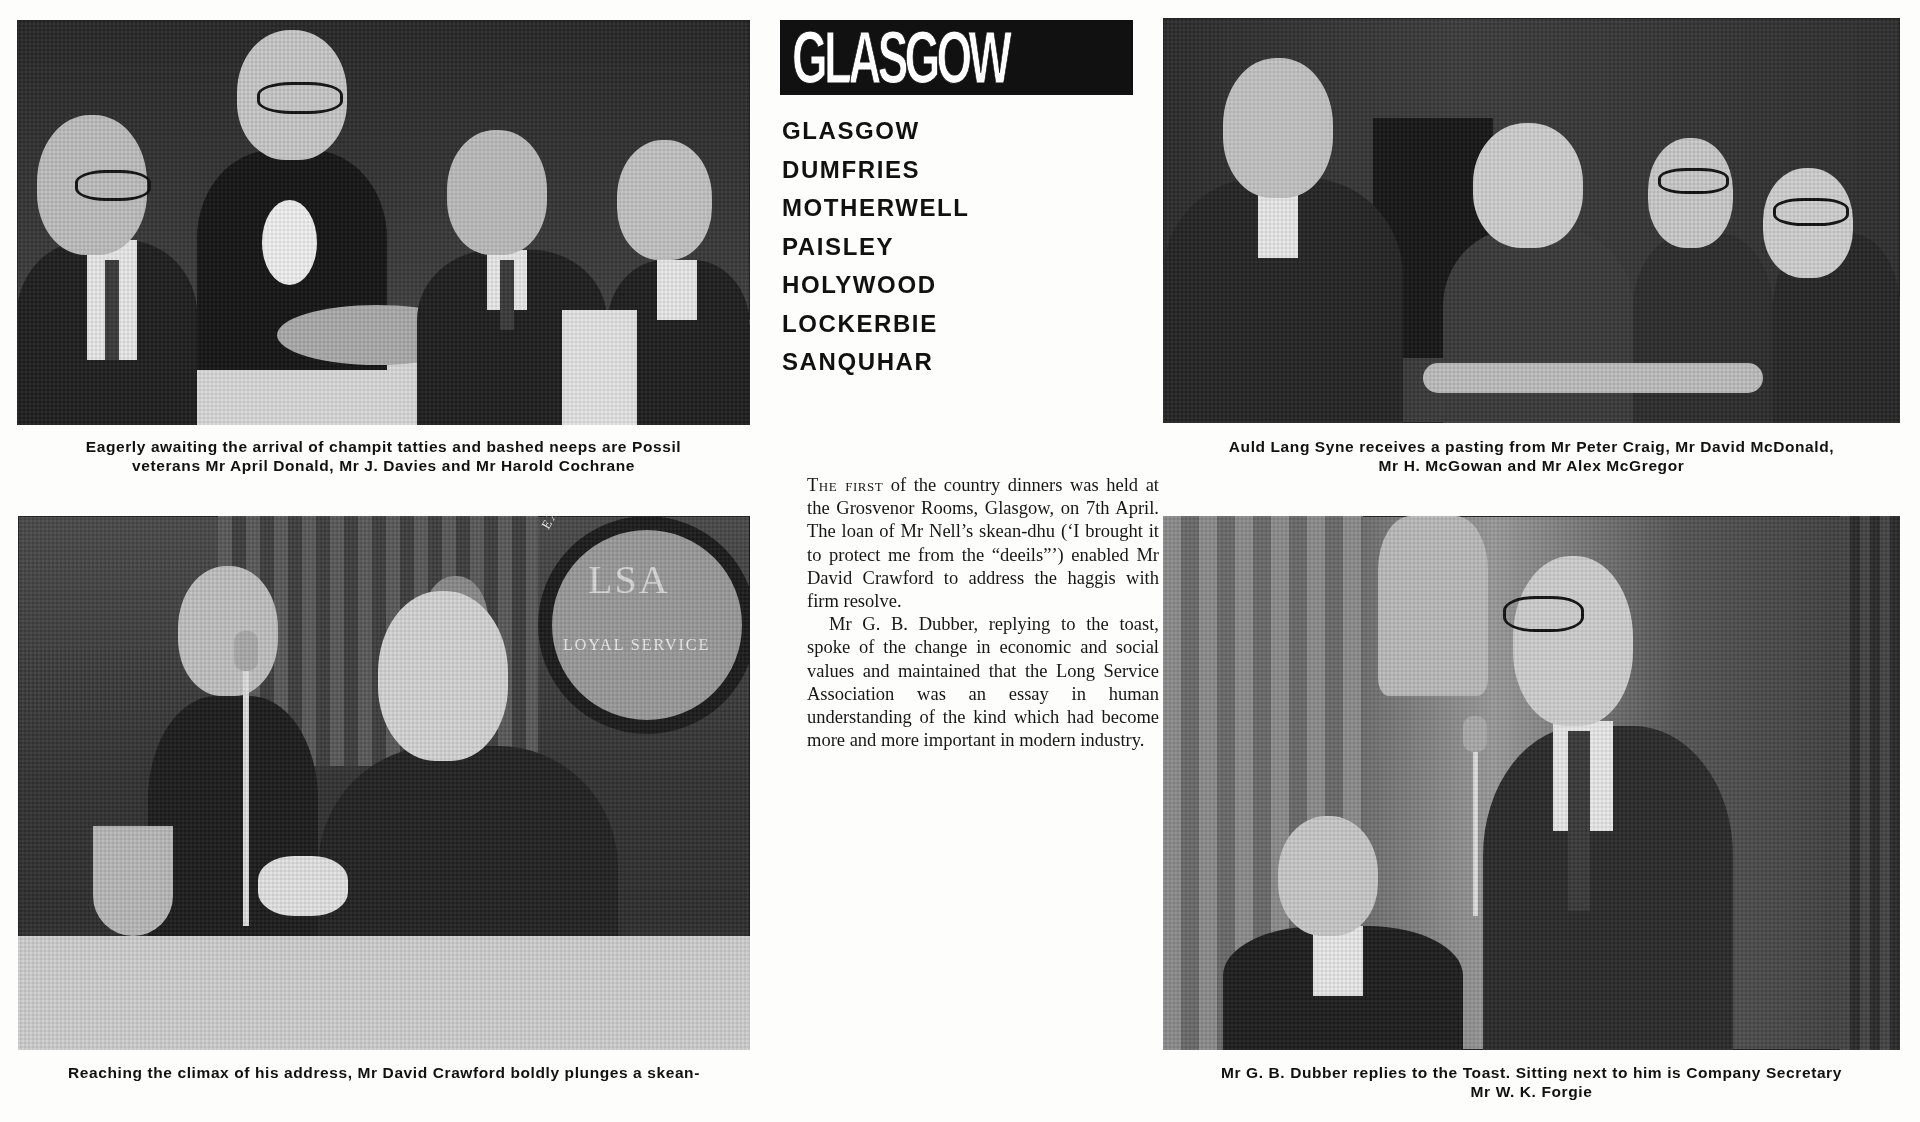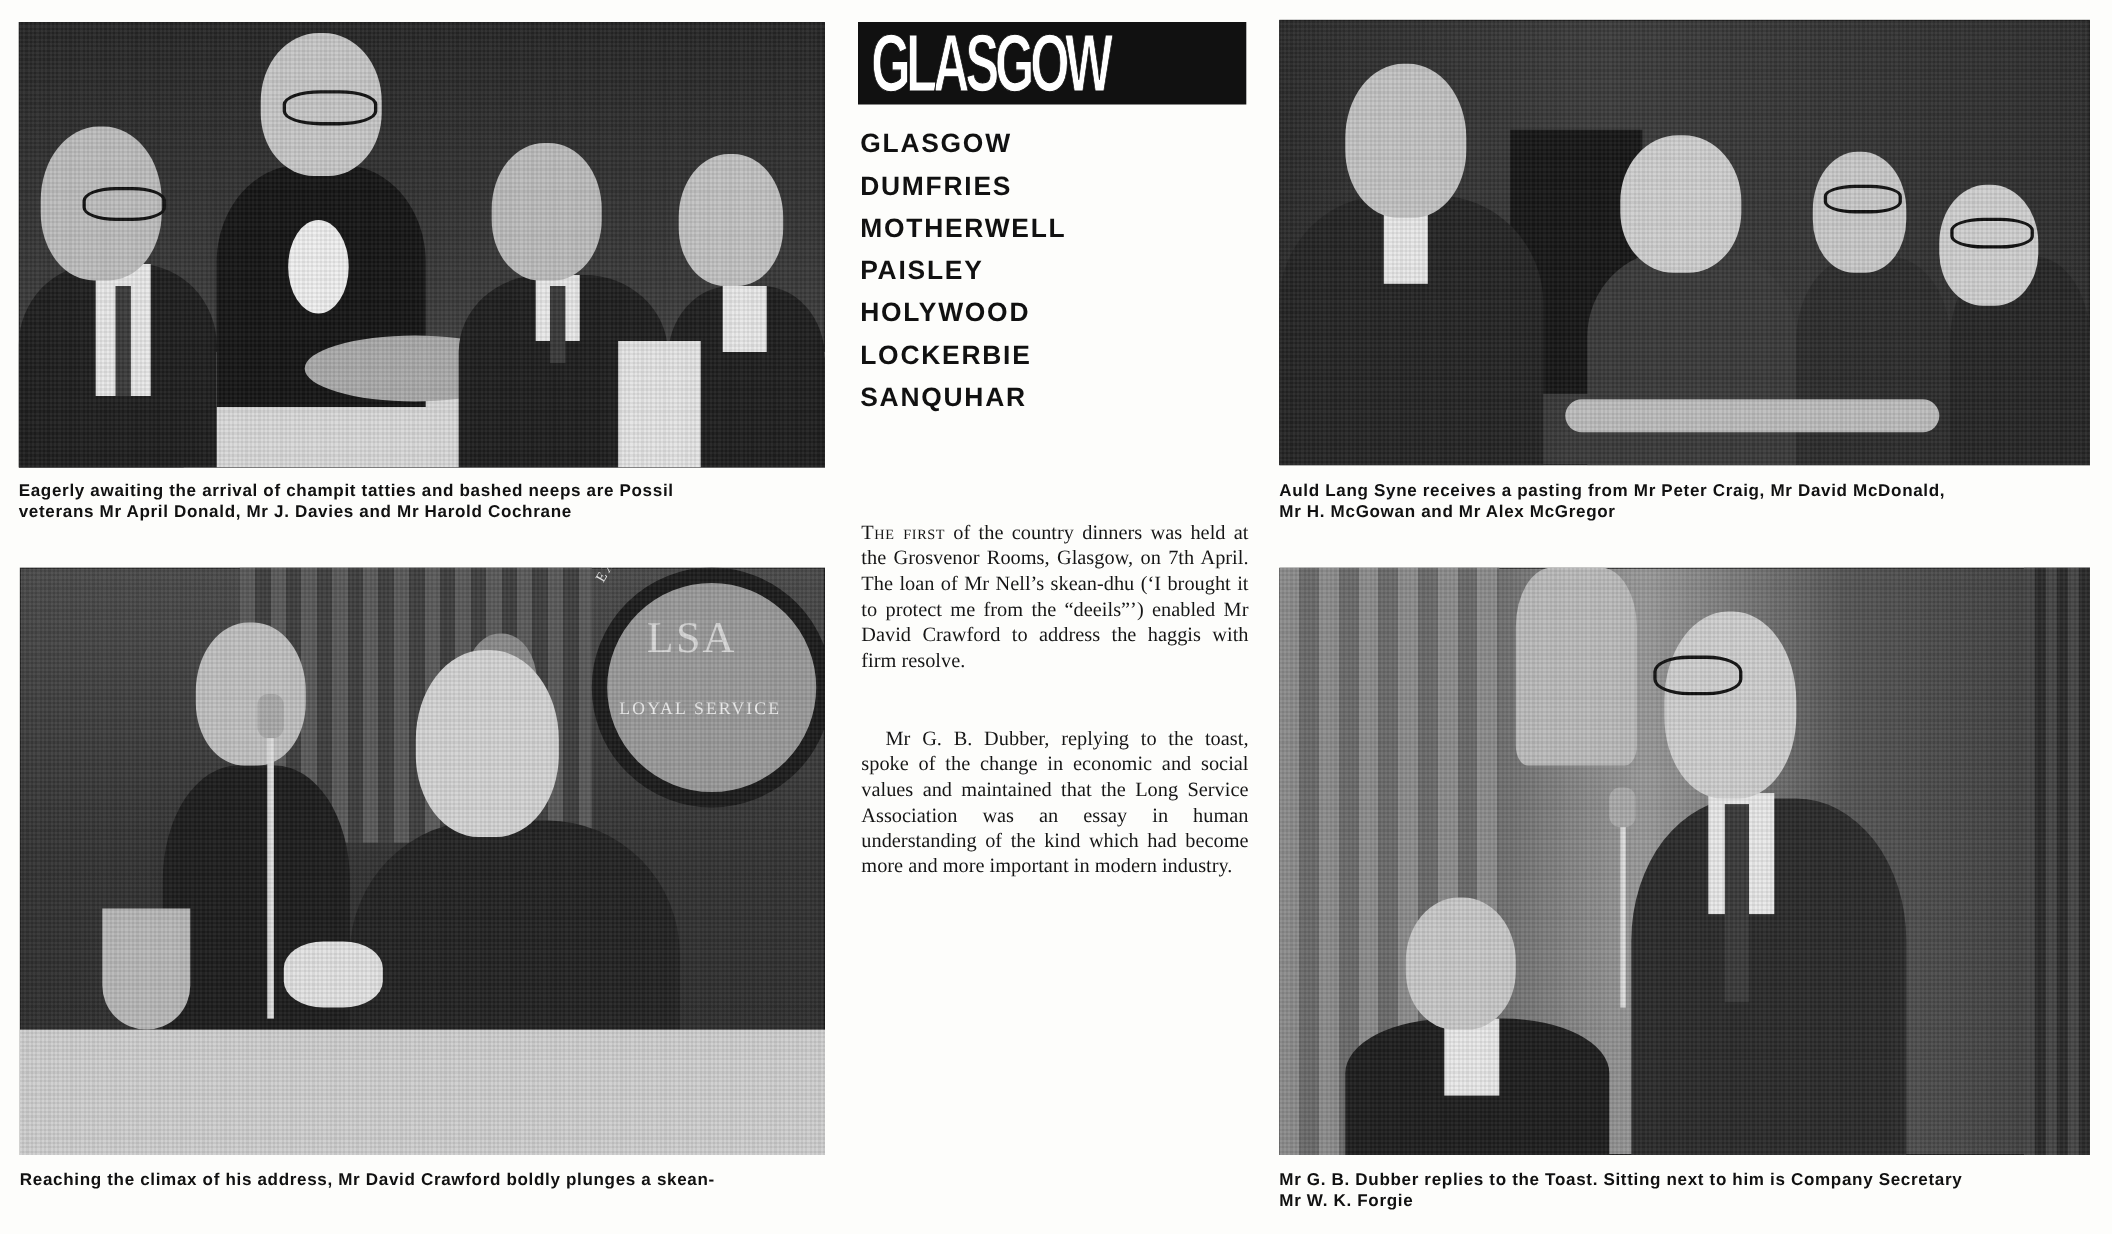--- a/index.html
+++ b/index.html
@@ -34,20 +34,21 @@
     #photo-tr { left: 1163px; top: 18px; width: 737px; height: 405px; background: linear-gradient(90deg, #2b2b2b 0%, #3c3c3c 40%, #2e2e2e 100%); }
     #photo-bl { left: 18px; top: 516px; width: 732px; height: 534px; background: linear-gradient(180deg, #4a4a4a 0%, #333 50%, #2a2a2a 100%); }
     #photo-br { left: 1163px; top: 516px; width: 737px; height: 534px; background: linear-gradient(90deg, #8a8a8a 0%, #6a6a6a 25%, #9a9a9a 45%, #555 70%, #3a3a3a 100%); }
 
     .caption {
       position: absolute;
       font-family: "Liberation Sans", sans-serif;
       font-weight: bold;
       font-size: 15.5px;
       line-height: 19px;
+      text-align: center;
       letter-spacing: 0.6px;
       color: #111;
     }
     #cap-tl { left: 17px; top: 437px; width: 733px; }
     #cap-tr { left: 1163px; top: 437px; width: 737px; }
     #cap-bl { left: 18px; top: 1063px; width: 732px; }
     #cap-br { left: 1163px; top: 1063px; width: 737px; }
 
     
     #masthead {
@@ -76,29 +77,29 @@
       font-family: "Liberation Sans", sans-serif;
       font-weight: bold;
       font-size: 24px;
       line-height: 38.5px;
       letter-spacing: 1.6px;
       color: #111;
     }
 
     
     #article {
-      position: absolute; left: 783px; top: 474px; width: 352px;
+      position: absolute; left: 807px; top: 474px; width: 352px;
       font-family: "Liberation Serif", serif;
       font-size: 18.5px;
       line-height: 23.2px;
       color: #161616;
       text-align: justify;
     }
     #article p { margin: 0; text-indent: 0; }
-    #article p + p { text-indent: 22px; margin-top: 48px; }
+    #article p + p { text-indent: 22px; }
     #article .smallcaps { font-variant: small-caps; letter-spacing: 0.5px; }
     #article em { font-style: italic; }
 
     
     .emblem {
       position: absolute; border-radius: 50%;
       border: 14px solid #1b1b1b;
       background: #9a9a9a;
     }
     .emblem-text {

